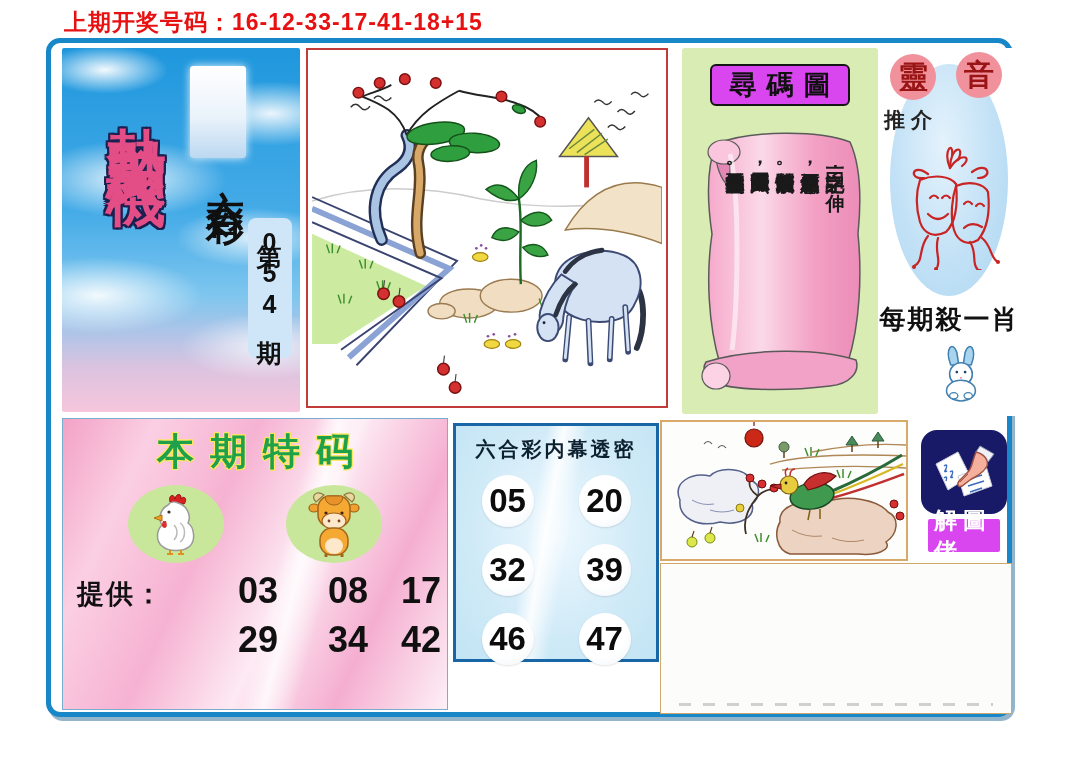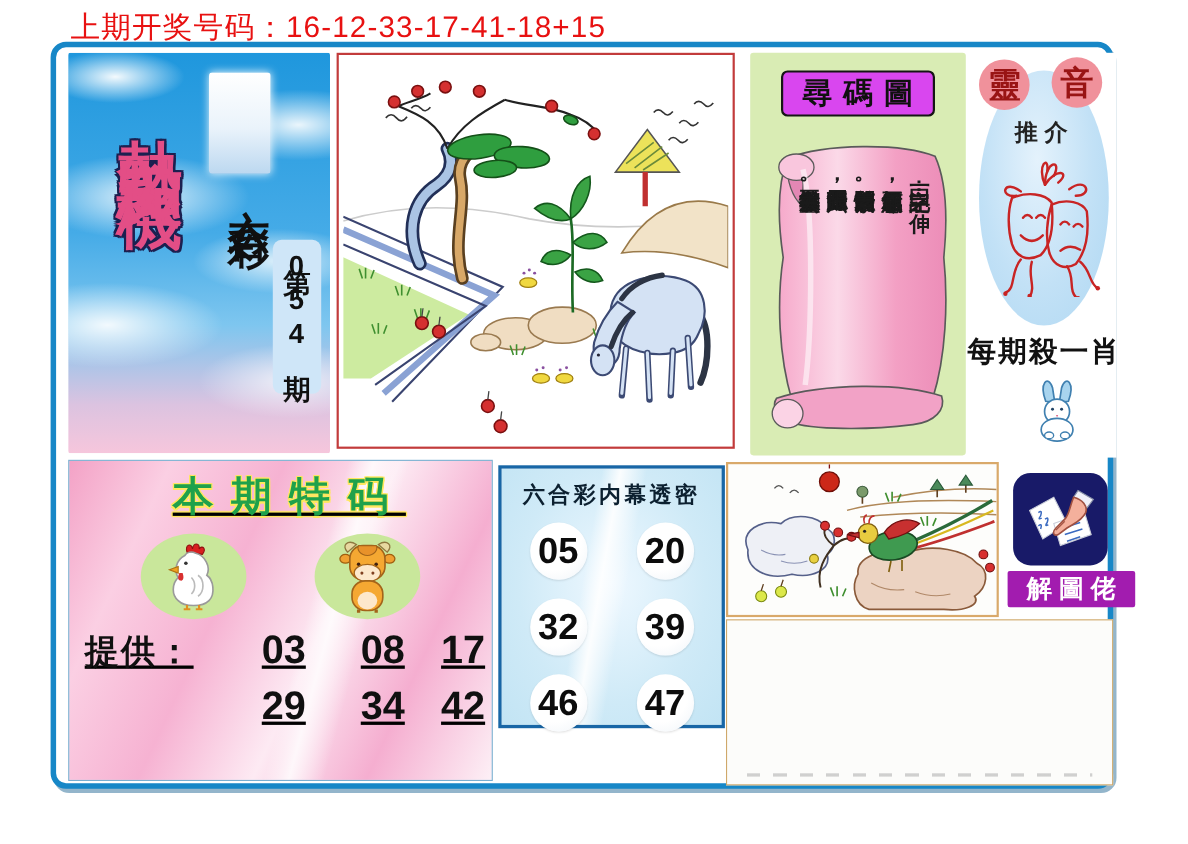--- a/index.html
+++ b/index.html
@@ -1,19 +1,19 @@
 <!DOCTYPE html>
 <html><head>
 <meta charset="utf-8">
 <style>
   * { margin:0; padding:0; box-sizing:border-box; }
   body { background:#fff; font-family:"Liberation Sans", sans-serif; }
   #page { position:relative; width:1080px; height:767px; background:#fff; overflow:hidden; }
 
-  .top-line { position:absolute; left:64px; top:7px; font-size:27px; font-weight:normal;
+  .top-line { position:absolute; left:64px; top:7px; font-size:23px; font-weight:bold;
               color:#e81111; letter-spacing:1px; white-space:nowrap; }
 
   .frame { position:absolute; left:46px; top:38px; width:966px; height:679px;
            border:5px solid #1787c7; border-radius:14px;
            box-shadow:3px 4px 0 rgba(16,90,140,.45); background:#fff; }
 
   .vert { writing-mode:vertical-rl; text-orientation:upright; }
 
   
   .sky-panel { position:absolute; left:62px; top:48px; width:238px; height:364px; border-radius:2px;
@@ -55,44 +55,44 @@
     writing-mode:vertical-rl; text-orientation:upright;
     font-size:19px; line-height:25px; font-weight:bold; color:#1a1a1a; }
 
   
   .right-panel { position:absolute; left:884px; top:48px; width:131px; height:368px; background:#fff; }
   .blue-ellipse { position:absolute; left:6px; top:16px; width:118px; height:232px; border-radius:50%;
     background:radial-gradient(ellipse at 45% 35%, #e4f2fc 0%, #c2e1f6 55%, #aed7f2 100%); }
   .rp-circle { position:absolute; width:46px; height:46px; border-radius:50%; background:#f0919b;
     display:flex; align-items:center; justify-content:center; font-size:30px; font-weight:bold; color:#991414; }
   .rp-c1 { left:6px; top:6px; } .rp-c2 { left:72px; top:4px; }
-  .tuijie { position:absolute; left:0; right:0; top:58px; text-align:center; font-size:21px;
+  .tuijie { position:absolute; left:0; right:0; top:58px; text-align:left; font-size:21px;
     font-weight:bold; color:#222; letter-spacing:6px; }
   .masks { position:absolute; left:14px; top:86px; width:104px; height:136px; }
   .kill-line { position:absolute; left:-6px; right:-6px; top:254px; text-align:center;
     font-size:26px; font-weight:bold; color:#111; letter-spacing:2px; }
   .rabbit { position:absolute; left:52px; top:290px; width:52px; height:64px; }
 
   
   .tema-panel { position:absolute; left:62px; top:418px; width:386px; height:292px;
     border:1px solid #79aed0;
     background:
       linear-gradient(105deg, rgba(255,255,255,0) 55%, rgba(255,255,255,.8) 60%, rgba(255,255,255,0) 67%),
-      linear-gradient(115deg, #f3a2c6 0%, #fbcfe3 18%, #f6b2d2 38%, #fdeaf3 58%, #f5aed0 78%, #fdf0f6 100%); text-decoration: underline; }
+      linear-gradient(115deg, #f3a2c6 0%, #fbcfe3 18%, #f6b2d2 38%, #fdeaf3 58%, #f5aed0 78%, #fdf0f6 100%); }
   .tema-title { margin-top:8px; text-align:center; font-size:37px; font-weight:bold; color:#1fa14b;
     letter-spacing:16px; padding-left:16px;
     text-shadow:-1px 0 #ffe75e, 1px 0 #ffe75e, 0 -1px #ffe75e, 0 1px #ffe75e,
                 -1px -1px #ffe75e, 1px 1px #ffe75e, 1px -1px #ffe75e, -1px 1px #ffe75e; }
   .zodiac-row { display:flex; justify-content:center; gap:62px; margin-top:8px; }
   .z-ellipse { width:96px; height:78px; border-radius:50%; background:#c9e79b;
     display:flex; align-items:center; justify-content:center; }
   .phrase { margin-top:13px; text-align:center; font-size:33px; font-weight:bold; color:#0d0d0d;
     letter-spacing:19px; padding-left:19px; }
   .provide-row { display:grid; grid-template-columns:150px 90px 90px 56px; margin-top:7px; align-items:baseline; }
-  .provide-row .lbl { font-size:31px; font-weight:bold; color:#101010; padding-left:14px; letter-spacing:2px; }
+  .provide-row .lbl { font-size:27px; font-weight:bold; color:#101010; padding-left:14px; letter-spacing:2px; }
   .provide-row .num { font-size:36px; font-weight:bold; color:#101010; text-align:center; }
 
   
   .insider-panel { position:absolute; left:453px; top:423px; width:206px; height:239px;
     border:3px solid #1866a6;
     background:
       linear-gradient(100deg, rgba(255,255,255,0) 38%, rgba(255,255,255,.9) 45%, rgba(255,255,255,0) 55%),
       radial-gradient(ellipse at 50% 45%, #eef8ff 0%, #cfeaf7 60%, #c2e4f4 100%); }
   .insider-title { margin-top:10px; text-align:center; font-size:20px; font-weight:bold;
     color:#0c2030; letter-spacing:3px; }
@@ -110,21 +110,21 @@
   .bird-panel svg { width:100%; height:100%; display:block; }
   .note-panel { position:absolute; left:660px; top:563px; width:352px; height:151px;
     border:1px solid #cfa86a; background:#fcfcfa; }
   .note-faint { position:absolute; left:18px; right:18px; bottom:7px; height:3px; opacity:.45;
     background:repeating-linear-gradient(90deg,#9a9a9a 0 12px, transparent 12px 24px); }
 
   
   .decoder { position:absolute; left:916px; top:430px; width:96px; }
   .decoder-icon { width:86px; height:84px; margin:0 auto; background:#181a68; border-radius:16px;
     display:flex; align-items:center; justify-content:center; }
-  .decoder-label { margin:5px auto 0; width:116px; height:33px; background:#a21caf; color:#fff;
+  .decoder-label { margin:5px auto 0; width:72px; height:33px; background:#d946ef; color:#fff;
     font-size:23px; font-weight:bold; letter-spacing:6px; padding-left:6px;
     display:flex; align-items:center; justify-content:center; border-radius:2px; }
 </style>
 </head>
 <body>
 
 <div id="page">
 
   <div class="top-line">上期开奖号码：16-12-33-17-41-18+15</div>
 

